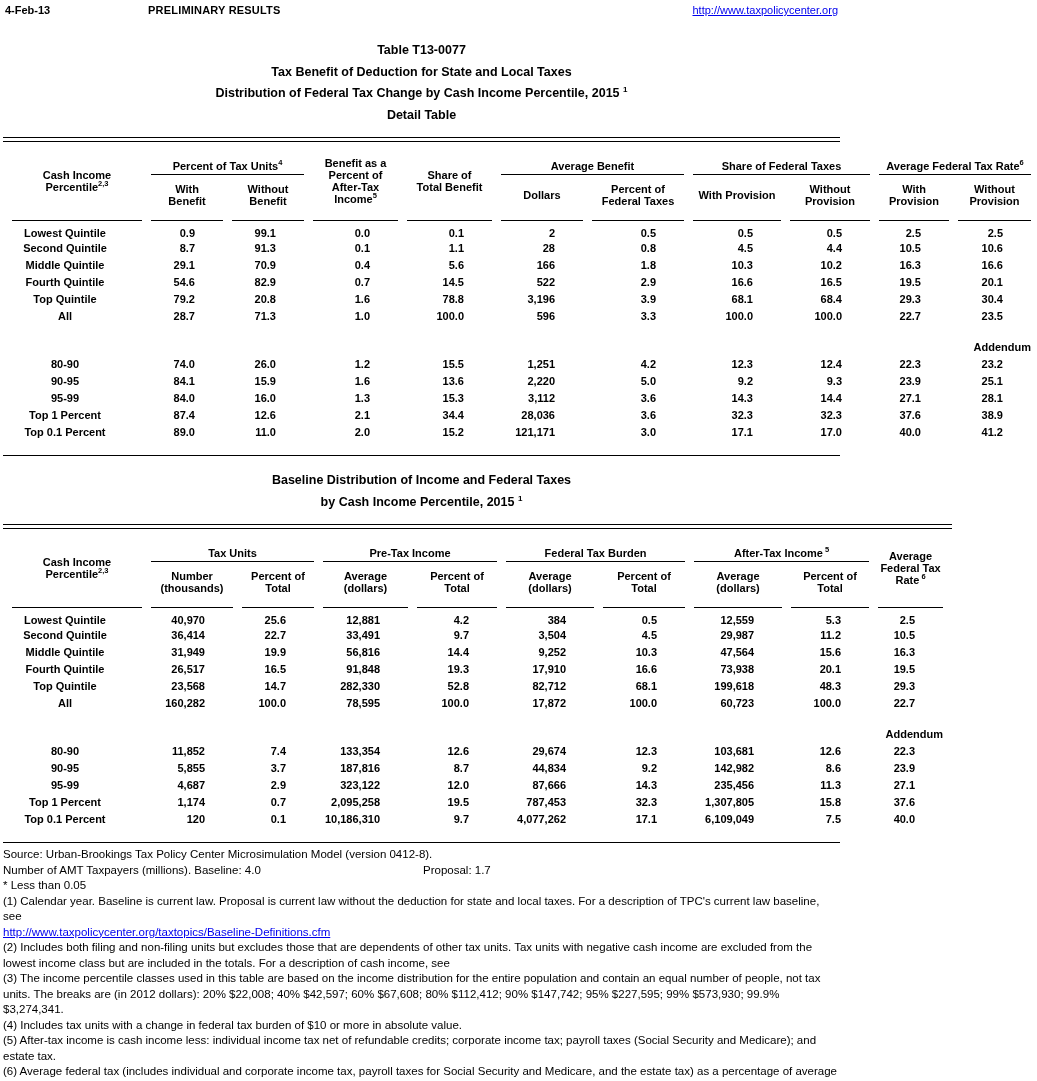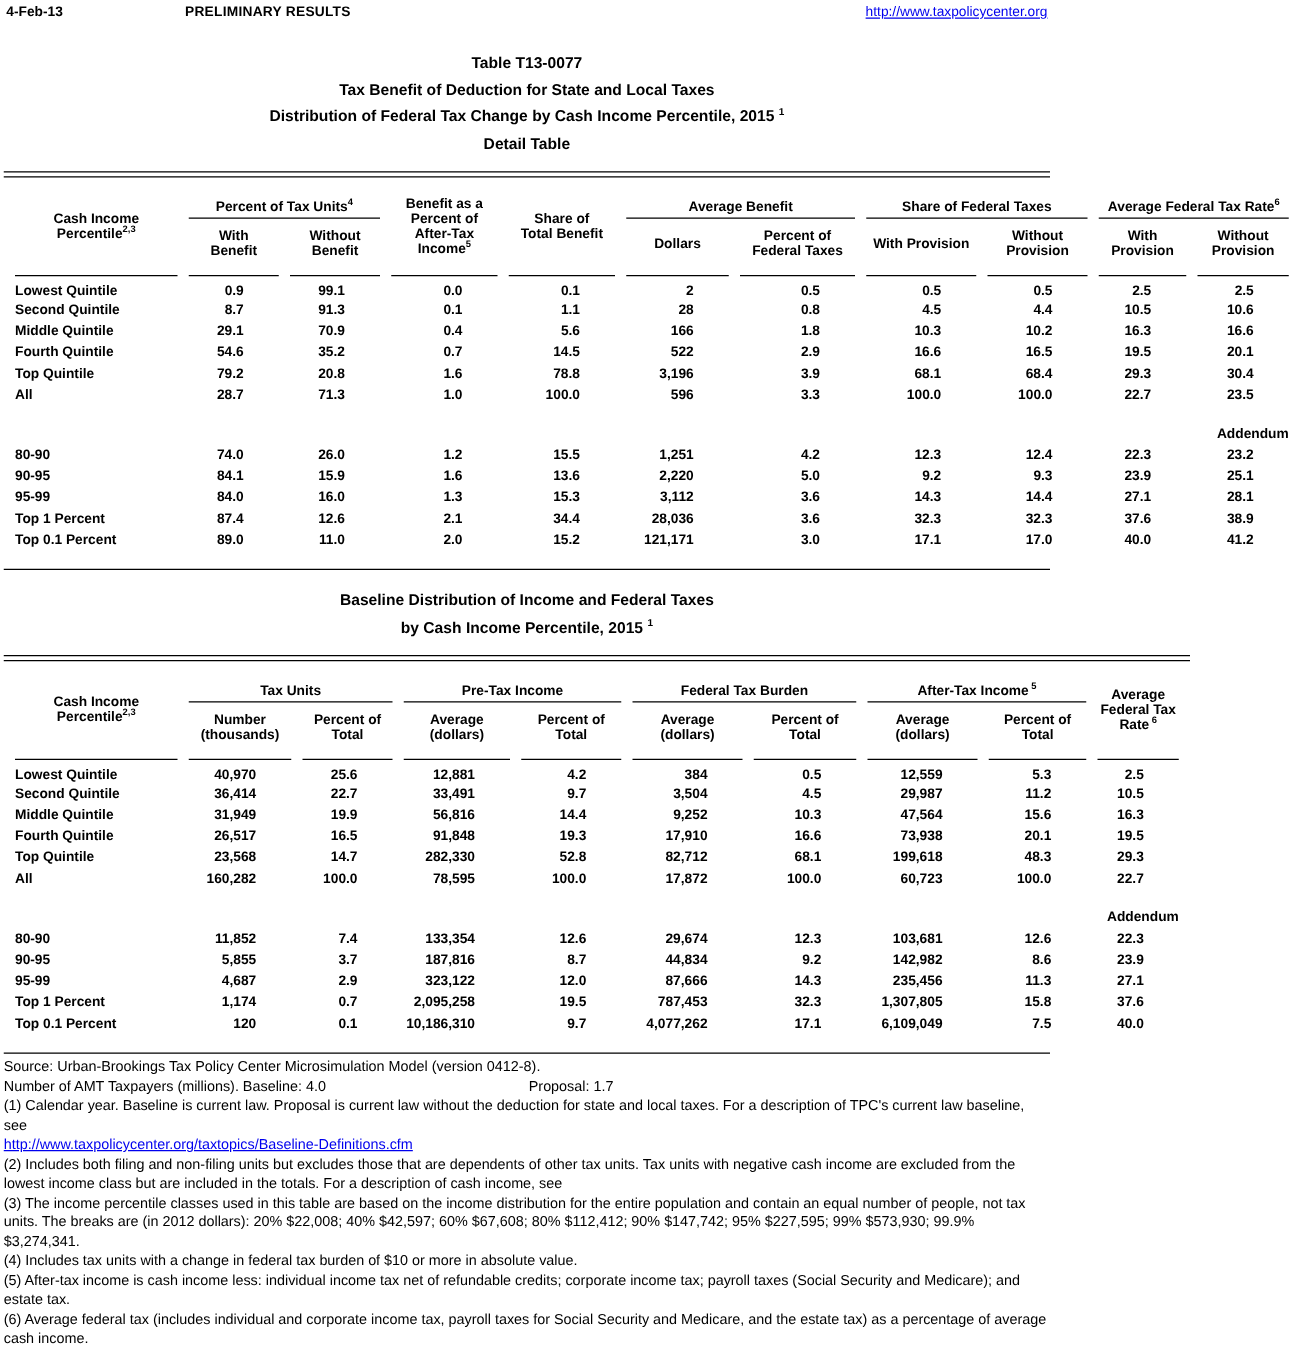--- a/index.html
+++ b/index.html
@@ -33,21 +33,21 @@
   .t2 { width:949px; }
   th { font-weight:bold; text-align:center; vertical-align:middle; padding:1px 1px; }
   th.bb { border-bottom:1.5px solid #000; }
   tr.grp th { vertical-align:bottom; padding-bottom:2px; height:33px; }
   tr.grp th.span2 { vertical-align:middle; }
   tr.sub th { height:46px; padding-bottom:6px; }
   .pre { white-space:pre-line; }
   sup { font-size:7.5px; line-height:0; }
   sup.gap { margin-left:2px; }
 
-  td.rowlabel { text-align:left; padding-right:24px; white-space:nowrap; }
+  td.rowlabel { text-align:center; padding-right:24px; white-space:nowrap; }
   td.num { text-align:right; padding-right:28px; white-space:nowrap; }
   tbody.data td { height:17px; }
   tbody.data:first-of-type tr:first-child td { padding-top:6px; }
   tr.sp td { height:14px; }
   td.addendum { text-align:right; font-weight:bold; height:17px; padding-left:0; }
 
   
   .notes { margin-top:4px; font-size:11.5px; line-height:15.5px; }
   .notes > div, .notes > a { display:block; }
   .note-link { color:#0000EE; text-decoration:underline; }
@@ -158,21 +158,21 @@
           <td class="num">166</td>
           <td class="num">1.8</td>
           <td class="num">10.3</td>
           <td class="num">10.2</td>
           <td class="num">16.3</td>
           <td class="num">16.6</td>
         </tr>
         <tr>
           <td class="rowlabel">Fourth Quintile</td>
           <td class="num">54.6</td>
-          <td class="num">35.2</td>
+          <td class="num">82.9</td>
           <td class="num">0.7</td>
           <td class="num">14.5</td>
           <td class="num">522</td>
           <td class="num">2.9</td>
           <td class="num">16.6</td>
           <td class="num">16.5</td>
           <td class="num">19.5</td>
           <td class="num">20.1</td>
         </tr>
         <tr>
@@ -482,20 +482,21 @@
   </div>
 
   <div class="rule"></div>
 
   <div class="notes">
     <div>Source: Urban-Brookings Tax Policy Center Microsimulation Model (version 0412-8).</div>
     <div class="amtline">
       <span>Number of AMT Taxpayers (millions).  Baseline: 4.0</span>
       <span class="proposal">Proposal: 1.7</span>
     </div>
+    <div>* Less than 0.05</div>
     <div>(1) Calendar year. Baseline is current law.  Proposal is current law without the deduction for state and local taxes.  For a description of TPC's current law baseline, see</div>
     <a class="note-link" href="#">http://www.taxpolicycenter.org/taxtopics/Baseline-Definitions.cfm</a>
     <div>(2) Includes both filing and non-filing units but excludes those that are dependents of other tax units. Tax units with negative cash income are excluded from the lowest income class but are included in the totals. For a description of cash income, see</div>
     <div>(3) The income percentile classes used in this table are based on the income distribution for the entire population and contain an equal number of people, not tax units. The breaks are (in 2012 dollars): 20% $22,008; 40% $42,597; 60% $67,608; 80% $112,412; 90% $147,742; 95% $227,595; 99% $573,930; 99.9% $3,274,341.</div>
     <div>(4) Includes tax units with a change in federal tax burden of $10 or more in absolute value.</div>
     <div>(5) After-tax income is cash income less: individual income tax net of refundable credits; corporate income tax; payroll taxes (Social Security and Medicare); and estate tax.</div>
     <div>(6) Average federal tax (includes individual and corporate income tax, payroll taxes for Social Security and Medicare, and the estate tax) as a percentage of average cash income.</div>
   </div>
 
 </div>

